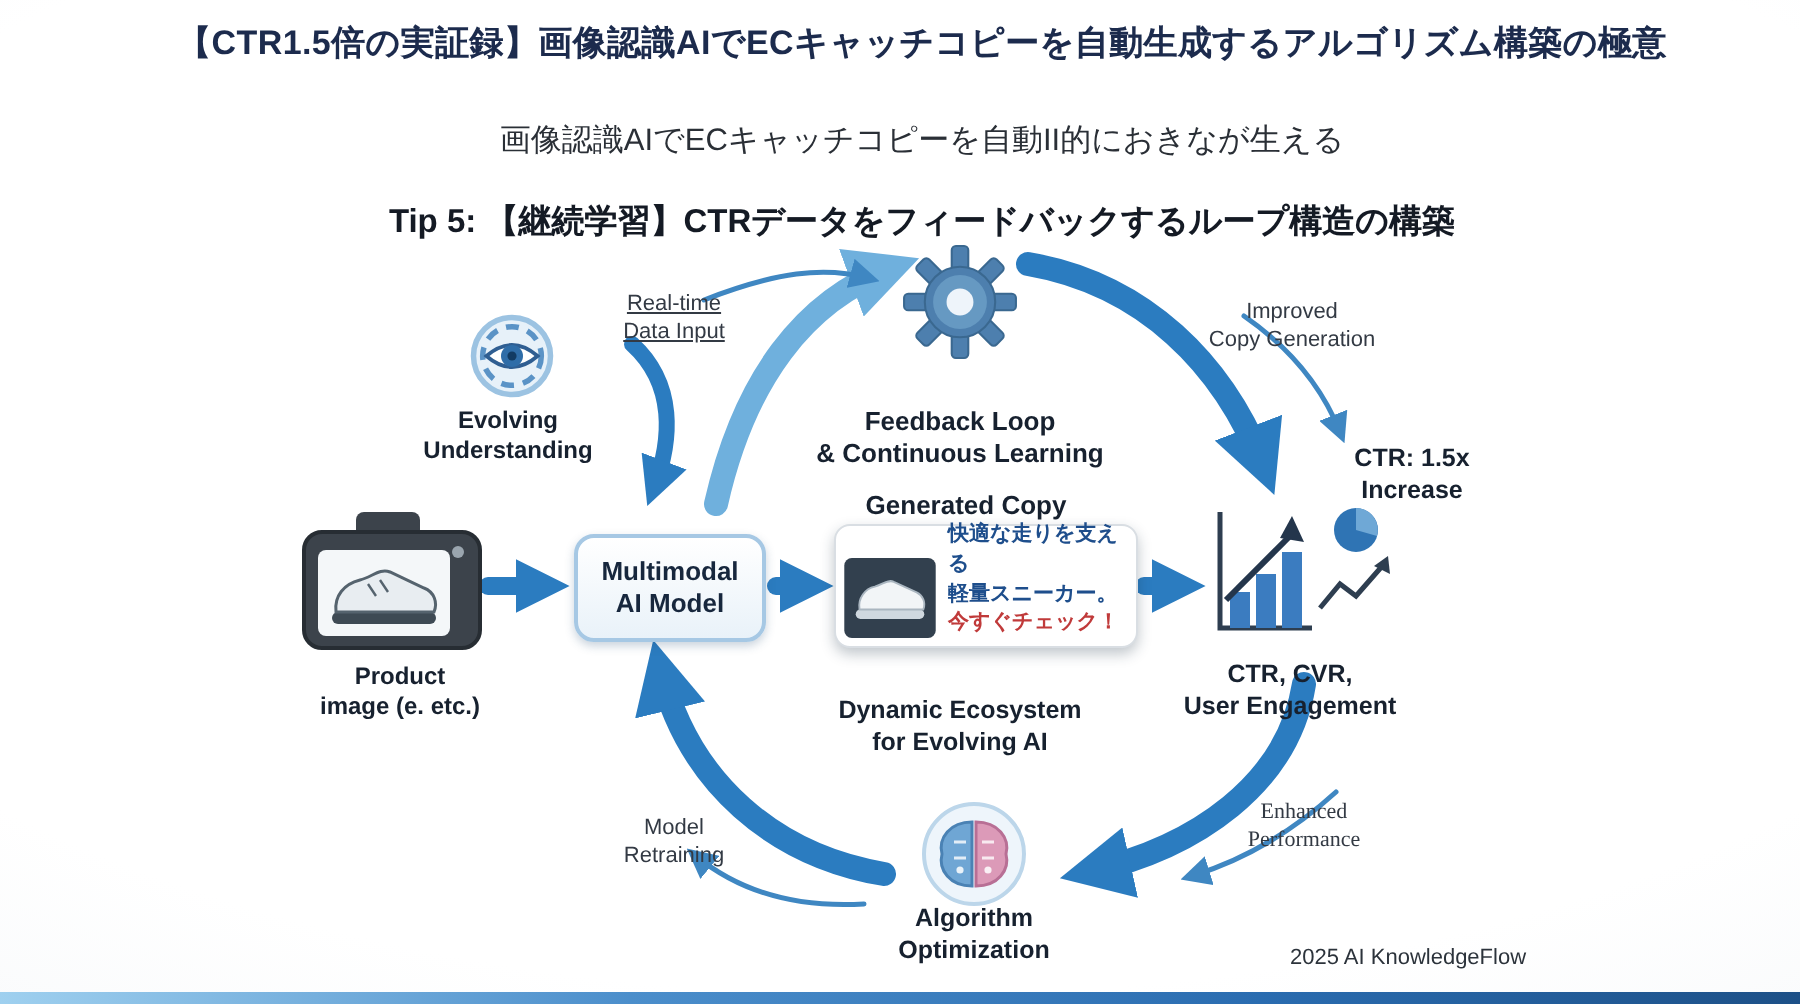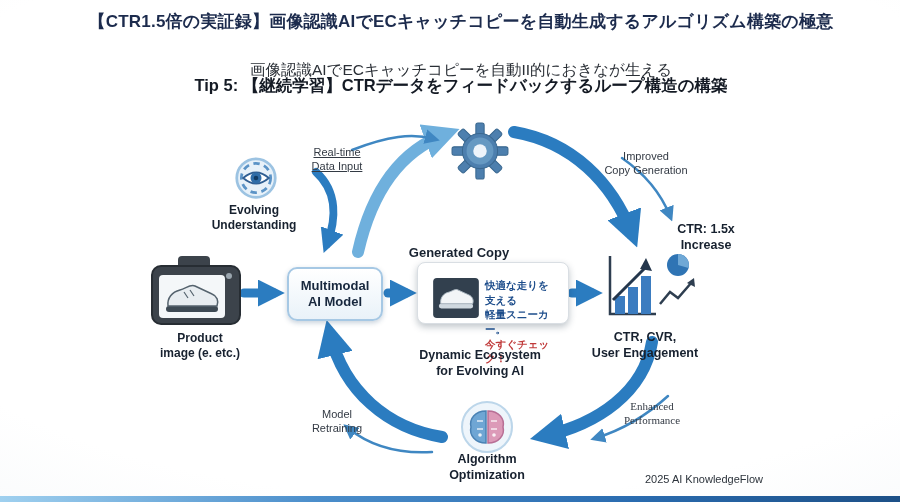--- a/index.html
+++ b/index.html
@@ -5,21 +5,21 @@
   * { margin:0; padding:0; box-sizing:border-box; }
   html,body { background:#dfe3e8; }
   body { font-family:"Liberation Sans","DejaVu Sans",sans-serif; }
   .stage {
     position:relative; width:900px; height:502px; overflow:hidden;
     background: radial-gradient(ellipse 130% 110% at 50% 42%, #ffffff 52%, #edf1f5 100%);
   }
   .hdr { position:absolute; width:100%; text-align:center; z-index:4;padding-left:22px; }
   .hdr-title { top:10px; font-size:17px; font-weight:bold; color:#1c2b4d; letter-spacing:.2px; }
   .hdr-subtitle { top:60px; font-size:15.5px; color:#2a2f36; }
-  .hdr-tip { top:75px; font-size:16.5px; font-weight:bold; color:#141a24; }
+  .hdr-tip { top:100px; font-size:16.5px; font-weight:bold; color:#141a24; }
 
   .label { position:absolute; transform:translateX(-50%); text-align:center;
            white-space:pre-line; color:#1c2633; line-height:1.25; z-index:3; }
   .lbl-small { font-size:11px; color:#333a44; }
   .lbl-bold  { font-size:12.5px; font-weight:bold; color:#17212f; }
 
   .arrows { position:absolute; left:0; top:0; z-index:1; pointer-events:none; }
   .icon   { position:absolute; z-index:2; }
 
   .model-box {
@@ -28,21 +28,21 @@
     background:linear-gradient(180deg,#ffffff,#e9f2f9);
     box-shadow:0 2px 5px rgba(40,80,120,.25);
     display:flex; align-items:center; justify-content:center;
     font-weight:bold; font-size:13px; color:#17273d; text-align:center;
     white-space:pre-line; line-height:1.25; z-index:3;
   }
   .copy-box {
     position:absolute; left:417px; top:262px; width:152px; height:62px;
     background:#ffffff; border:1px solid #d9dee3; border-radius:8px;
     box-shadow:0 3px 7px rgba(30,50,70,.28);
-    display:flex; align-items:flex-start; gap:6px; padding:15px; z-index:3;
+    display:flex; align-items:flex-end; gap:6px; padding:4px; z-index:3;
   }
   .copy-thumb { width:46px; height:40px; flex:0 0 auto; }
   .copy-text  { font-size:10.5px; font-weight:bold; line-height:1.4; text-align:left; }
   .copy-line-blue { display:block; color:#1e4e8c; }
   .copy-line-red  { display:block; color:#c03a3a; }
 
   .credit { position:absolute; left:645px; top:473px; font-size:11px; color:#2c333b; z-index:3; }
   .bottom-bar { position:absolute; left:0; bottom:0; width:100%; height:6px; z-index:5;
     background:linear-gradient(90deg,#9fd0ef 0%, #4b8ecb 35%, #2a6cb0 70%, #1d5档 100%);
     background:linear-gradient(90deg,#9fd0ef 0%, #4b8ecb 35%, #2a6cb0 70%, #1d5087 100%);
@@ -152,27 +152,29 @@
     <path d="M29,12 C40,12 46,20 44,28 C46,36 40,44 29,44 Z" fill="#dc9ab8" stroke="#b86f95" stroke-width="1.5"></path>
     <path d="M18,22 L24,22 M18,30 L24,30 M32,22 L38,22 M32,30 L38,30" stroke="#ffffff" stroke-width="1.6" opacity="0.8"></path>
     <circle cx="21" cy="36" r="1.8" fill="#ffffff" opacity="0.85"></circle>
     <circle cx="35" cy="36" r="1.8" fill="#ffffff" opacity="0.85"></circle>
   </svg>
 
   <div class="label lbl-bold" style="left:254px; top:203px; font-size:12px;">Evolving
 Understanding</div>
   <div class="label lbl-small" style="left:337px; top:146px;text-decoration:underline;">Real-time
 Data Input</div>
+  <div class="label lbl-bold" style="left:480px; top:203px; font-size:13px;">Feedback Loop
+&amp; Continuous Learning</div>
   <div class="label lbl-small" style="left:646px; top:150px;">Improved
 Copy Generation</div>
   <div class="label lbl-bold" style="left:706px; top:222px;">CTR: 1.5x
 Increase</div>
   <div class="label lbl-bold" style="left:200px; top:331px; font-size:12px;">Product
 image (e. etc.)</div>
-  <div class="label lbl-bold" style="left:459px; top:245px; font-size:13px;">Generated Copy</div>
+  <div class="label lbl-bold" style="left:483px; top:245px; font-size:13px;">Generated Copy</div>
   <div class="label lbl-bold" style="left:480px; top:348px;">Dynamic Ecosystem
 for Evolving AI</div>
   <div class="label lbl-bold" style="left:645px; top:330px;">CTR, CVR,
 User Engagement</div>
   <div class="label lbl-small" style="left:337px; top:408px;">Model
 Retraining</div>
   <div class="label lbl-bold" style="left:487px; top:452px;">Algorithm
 Optimization</div>
   <div class="label lbl-small" style="left:652px; top:400px;font-family:Liberation Serif, serif;">Enhanced
 Performance</div>

